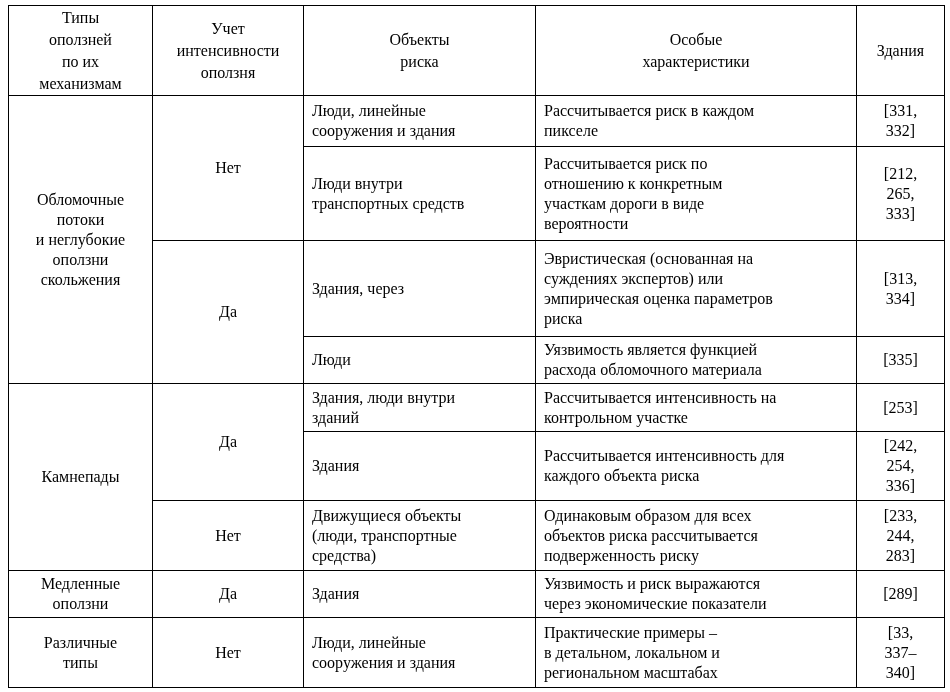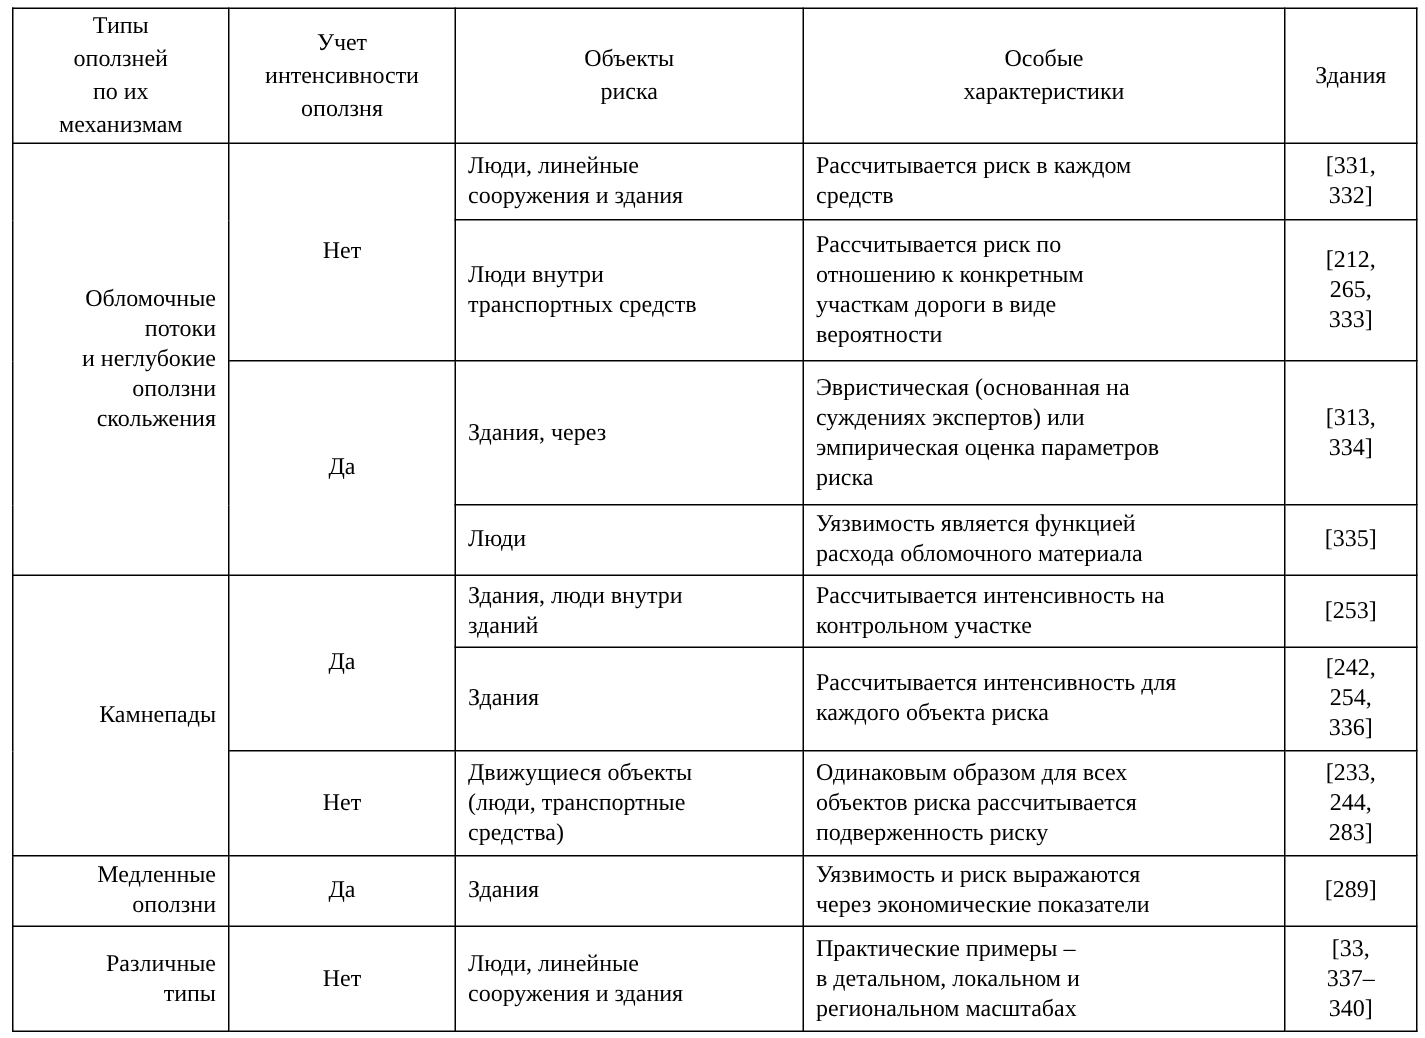--- a/index.html
+++ b/index.html
@@ -32,21 +32,21 @@
     padding: 0 8px;
     overflow: hidden;
   }
   .risk-table thead th {
     text-align: center;
     line-height: 22px;
     height: 90px;
     padding: 0 4px;
   }
   .c-type {
-    text-align: right;
+    text-align: center;
     padding-left: 6px;
     padding-right: 4px;
   }
   .c-int  { text-align: center; }
   .c-obj  { text-align: left; }
   .c-char { text-align: left; }
   .c-ref  { text-align: center; padding: 0 2px; }
 </style>
 </head>
 <body>
@@ -80,21 +80,21 @@
       <tr style="height:51px">
         <td class="c-type" rowspan="4">Обломочные
 потоки
 и неглубокие
 оползни
 скольжения</td>
         <td class="c-int" rowspan="2">Нет</td>
         <td class="c-obj">Люди, линейные
 сооружения и здания</td>
         <td class="c-char">Рассчитывается риск в каждом
-средств</td>
+пикселе</td>
         <td class="c-ref">[331,
 332]</td>
       </tr>
       <tr style="height:94px">
         <td class="c-obj">Люди внутри
 транспортных средств</td>
         <td class="c-char">Рассчитывается риск по
 отношению к конкретным
 участкам дороги в виде
 вероятности</td>

